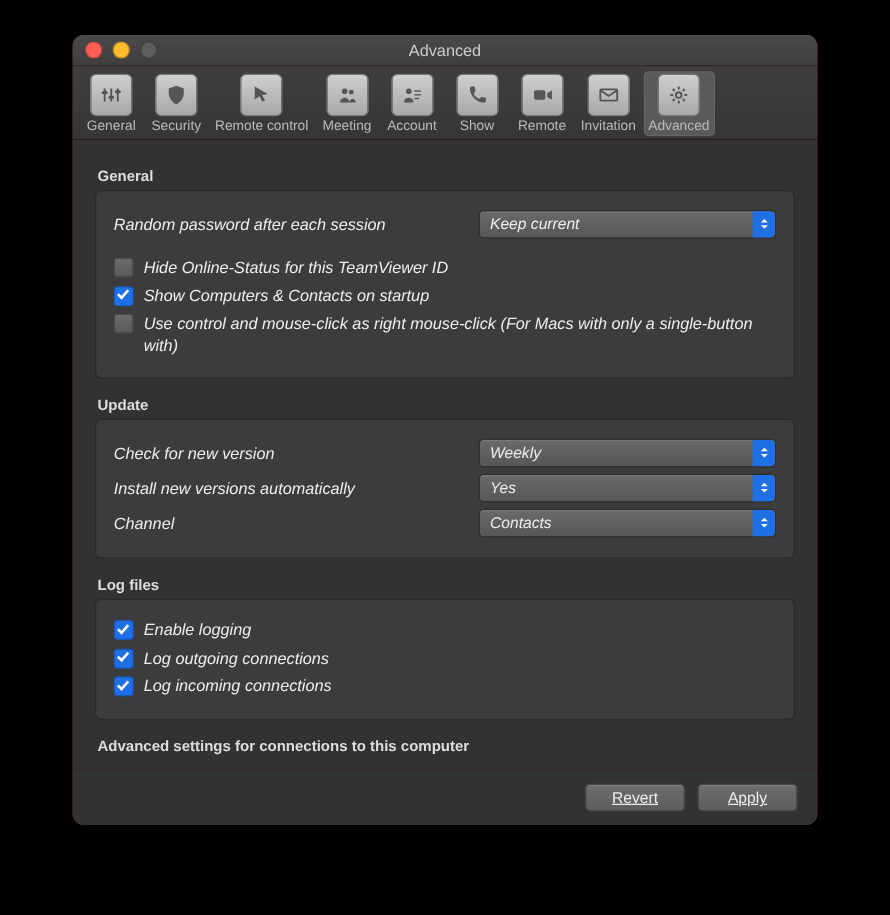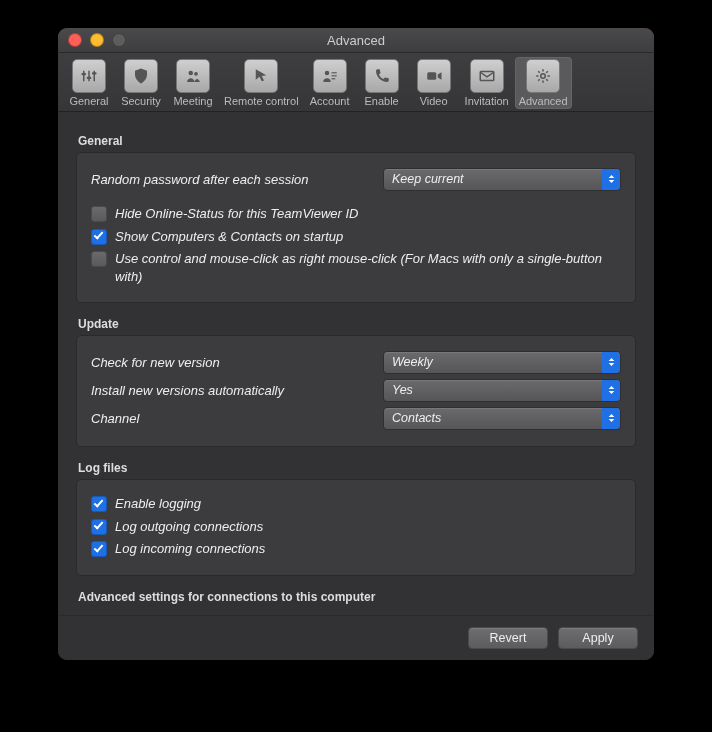--- a/index.html
+++ b/index.html
@@ -203,20 +203,21 @@
     min-width: 78px;
     background: linear-gradient(#6e6e70, #5c5c5e);
     border: 1px solid #4a4a4c;
     border-radius: 4px;
     color: #eee;
     font-size: 12.5px;
     display: inline-flex;
     align-items: center;
     justify-content: center;
     box-shadow: inset 0 1px 0 rgba(255,255,255,0.1);
+    text-decoration: underline;
   }
 </style>
 </head>
 <body>
 
 <div class="window">
 
   <div class="titlebar">
     <div class="traffic">
       <div class="tl red"></div>
@@ -244,63 +245,63 @@
       <div class="tb-icon-box">
           <svg viewBox="0 0 24 24">
             <path d="M12 2l8 3v5c0 5-3.5 9.5-8 12-4.5-2.5-8-7-8-12V5l8-3z"></path>
           </svg>
         </div>
       <span class="tb-label">Security</span>
     </div>
     <div class="tb-item">
       <div class="tb-icon-box">
           <svg viewBox="0 0 24 24">
+            <path d="M5 3l14 8-6 1 3 6-3 1-3-6-5 4V3z"></path>
+          </svg>
+        </div>
+      <span class="tb-label">Remote control</span>
+    </div>
+    <div class="tb-item">
+      <div class="tb-icon-box">
+          <svg viewBox="0 0 24 24">
             <circle cx="9" cy="8" r="3"></circle>
             <circle cx="16" cy="9" r="2.5"></circle>
             <path d="M4 20c0-3 3-5 5-5s5 2 5 5H4zM14 20c0-2 2-4 3.5-4s3.5 2 3.5 4h-7z"></path>
           </svg>
         </div>
       <span class="tb-label">Meeting</span>
-    </div>
-    <div class="tb-item">
-      <div class="tb-icon-box">
-          <svg viewBox="0 0 24 24">
-            <path d="M5 3l14 8-6 1 3 6-3 1-3-6-5 4V3z"></path>
-          </svg>
-        </div>
-      <span class="tb-label">Remote control</span>
     </div>
     <div class="tb-item">
       <div class="tb-icon-box">
           <svg viewBox="0 0 24 24">
             <circle cx="8" cy="8" r="3"></circle>
             <path d="M3 20c0-3 2-5 5-5s5 2 5 5H3z"></path>
             <rect x="14" y="7" width="7" height="1.5"></rect>
             <rect x="14" y="11" width="7" height="1.5"></rect>
             <rect x="14" y="15" width="5" height="1.5"></rect>
           </svg>
         </div>
       <span class="tb-label">Account</span>
     </div>
     <div class="tb-item">
       <div class="tb-icon-box">
           <svg viewBox="0 0 24 24">
             <path d="M6 3c-1 0-2 1-2 2 0 8 7 15 15 15 1 0 2-1 2-2v-3l-5-1-2 2c-3-1-5-3-6-6l2-2-1-5H6z"></path>
           </svg>
         </div>
-      <span class="tb-label">Enable</span>
+      <span class="tb-label">Show</span>
     </div>
     <div class="tb-item">
       <div class="tb-icon-box">
           <svg viewBox="0 0 24 24">
             <rect x="3" y="7" width="12" height="10" rx="2"></rect>
             <path d="M17 10l5-3v10l-5-3z"></path>
           </svg>
         </div>
-      <span class="tb-label">Video</span>
+      <span class="tb-label">Remote</span>
     </div>
     <div class="tb-item">
       <div class="tb-icon-box">
           <svg viewBox="0 0 24 24">
             <rect x="3" y="6" width="18" height="12" rx="1" fill="none" stroke="#555" stroke-width="2"></rect>
             <path d="M3 7l9 6 9-6" fill="none" stroke="#555" stroke-width="2"></path>
           </svg>
         </div>
       <span class="tb-label">Invitation</span>
     </div>

